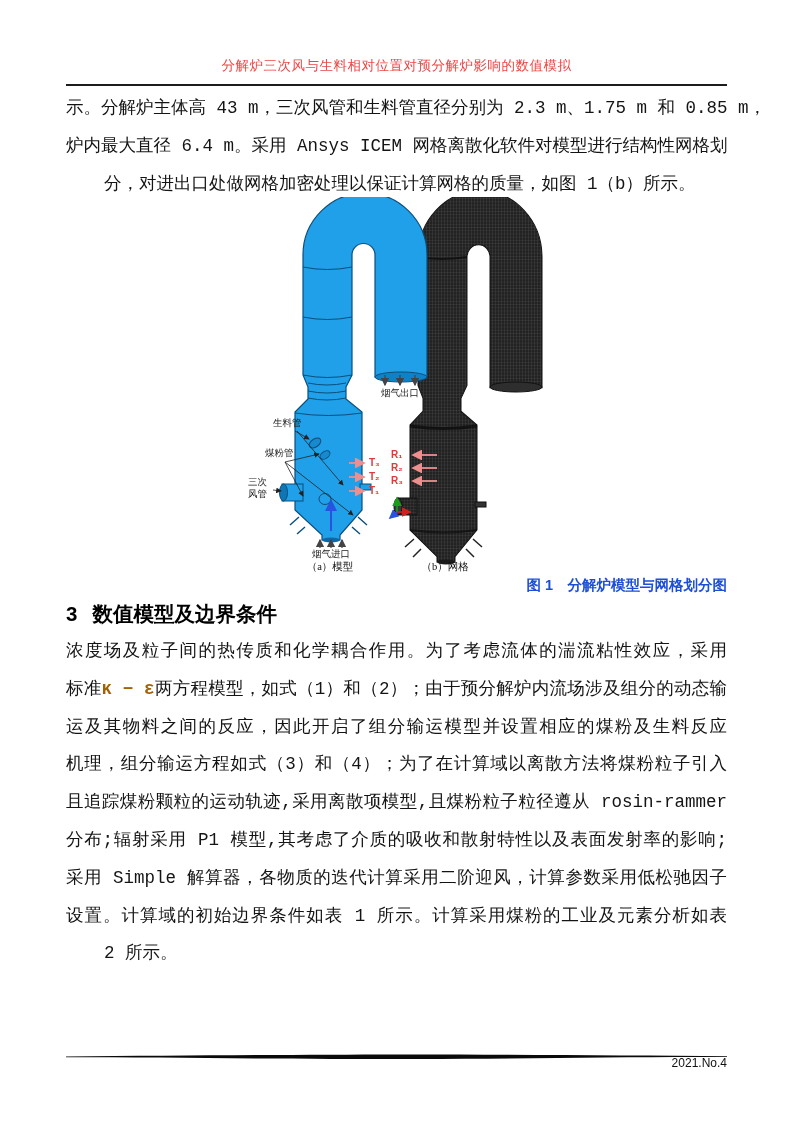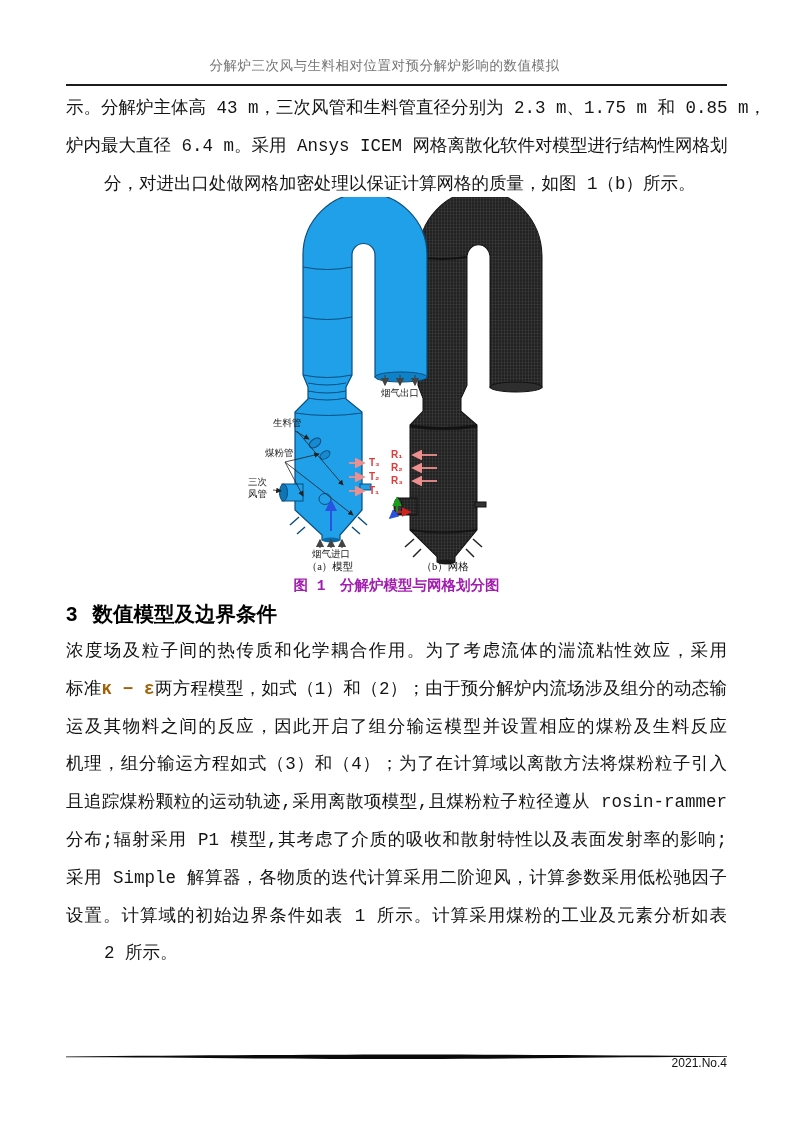--- a/index.html
+++ b/index.html
@@ -2,22 +2,22 @@
 <html><head>
 <meta charset="utf-8">
 <style>
   * { margin:0; padding:0; box-sizing:border-box; }
   html,body { width:793px; height:1122px; background:#ffffff; }
   .page { position:absolute; left:0; top:0; width:793px; height:1122px;
           background:#ffffff; font-family:"Liberation Serif", serif; color:#141414; overflow:hidden; }
   .abs { position:absolute; }
 
   
-  .running-head { left:54px; top:57px; width:661px; text-align:center;
-                  font-size:13.5px; letter-spacing:.5px; color:#737373; }
+  .running-head { left:66px; top:57px; width:661px; text-align:center;
+                  font-size:13.5px; letter-spacing:.5px; color:#ef4444; }
   .header-rule { left:66px; top:84px; width:661px; height:2px; background:#1c1c1c; }
 
   
   .para { left:66px; width:661px; }
   .para1 { top:90px; }
   .para2 { top:633px; }
   .jline { height:37.8px; line-height:37.8px; font-size:17.5px; white-space:nowrap;
            text-align:justify; text-align-last:justify;font-family:Liberation Mono, monospace; }
   .jline.end { text-align-last:left;margin-left:38px; }
   .jline.ind { padding-left:35px; }
@@ -29,22 +29,22 @@
   .heading .num { margin-right:15px; }
 
   
   .fig { left:245px; top:197px; width:340px; height:378px; }
   .figlabel { position:absolute; font-size:9.5px; line-height:11px; color:#1a1a1a; }
   .red { position:absolute; color:#e03a3a; font-weight:700; font-size:10px;
          font-family:"Liberation Sans", sans-serif; line-height:12px; }
   .red.rr { width:18px; text-align:left; }
   .subcap { position:absolute; font-size:10.5px; width:80px; text-align:center; color:#111; }
   .ctr { text-align:center; }
-  .figcaption { left:66px; top:576px; width:661px; text-align:center; font-weight:700;
-                font-size:14.5px; font-family:Liberation Mono, monospace; color:#a21caf; }
+  .figcaption { left:66px; top:576px; width:661px; text-align:right; font-weight:700;
+                font-size:14.5px; font-family:Liberation Sans, sans-serif; color:#1d4ed8; }
 
   
   .footer-rule { left:66px; top:1047px; width:661px; height:8px; }
   .pageno { left:66px; top:1056px; width:661px; text-align:center; font-size:12px;
             font-family:"Liberation Sans", sans-serif; color:#111; }
   .issue  { left:66px; top:1056px; width:661px; text-align:right; font-size:12px;
             font-family:"Liberation Sans", sans-serif; color:#111; }
 </style>
 </head>
 <body>

